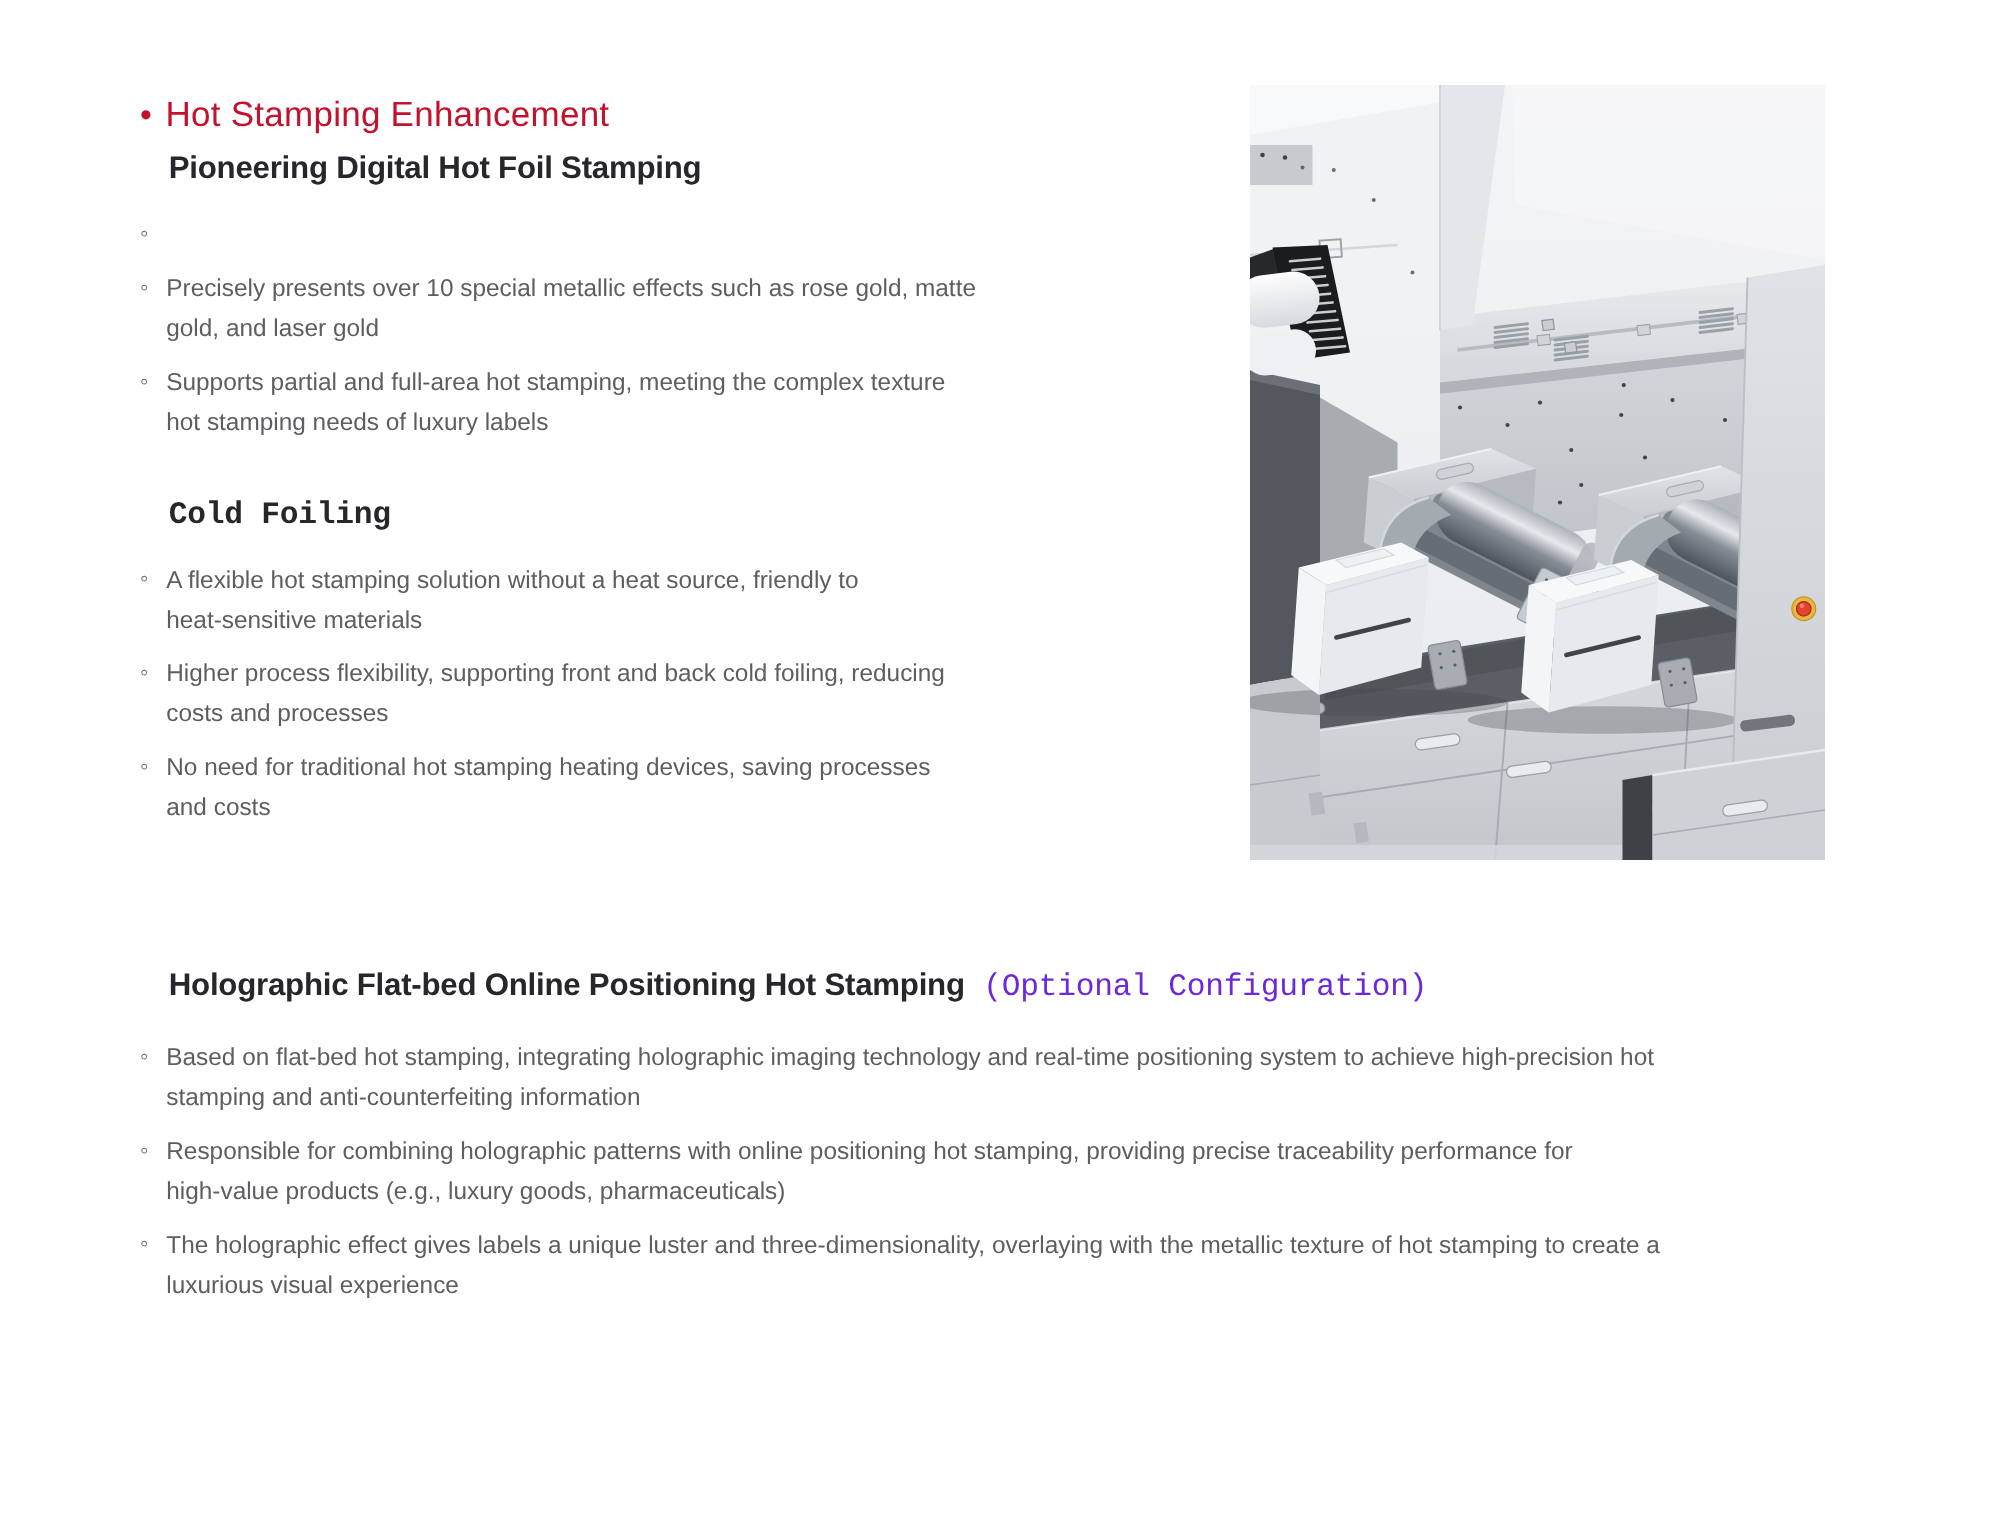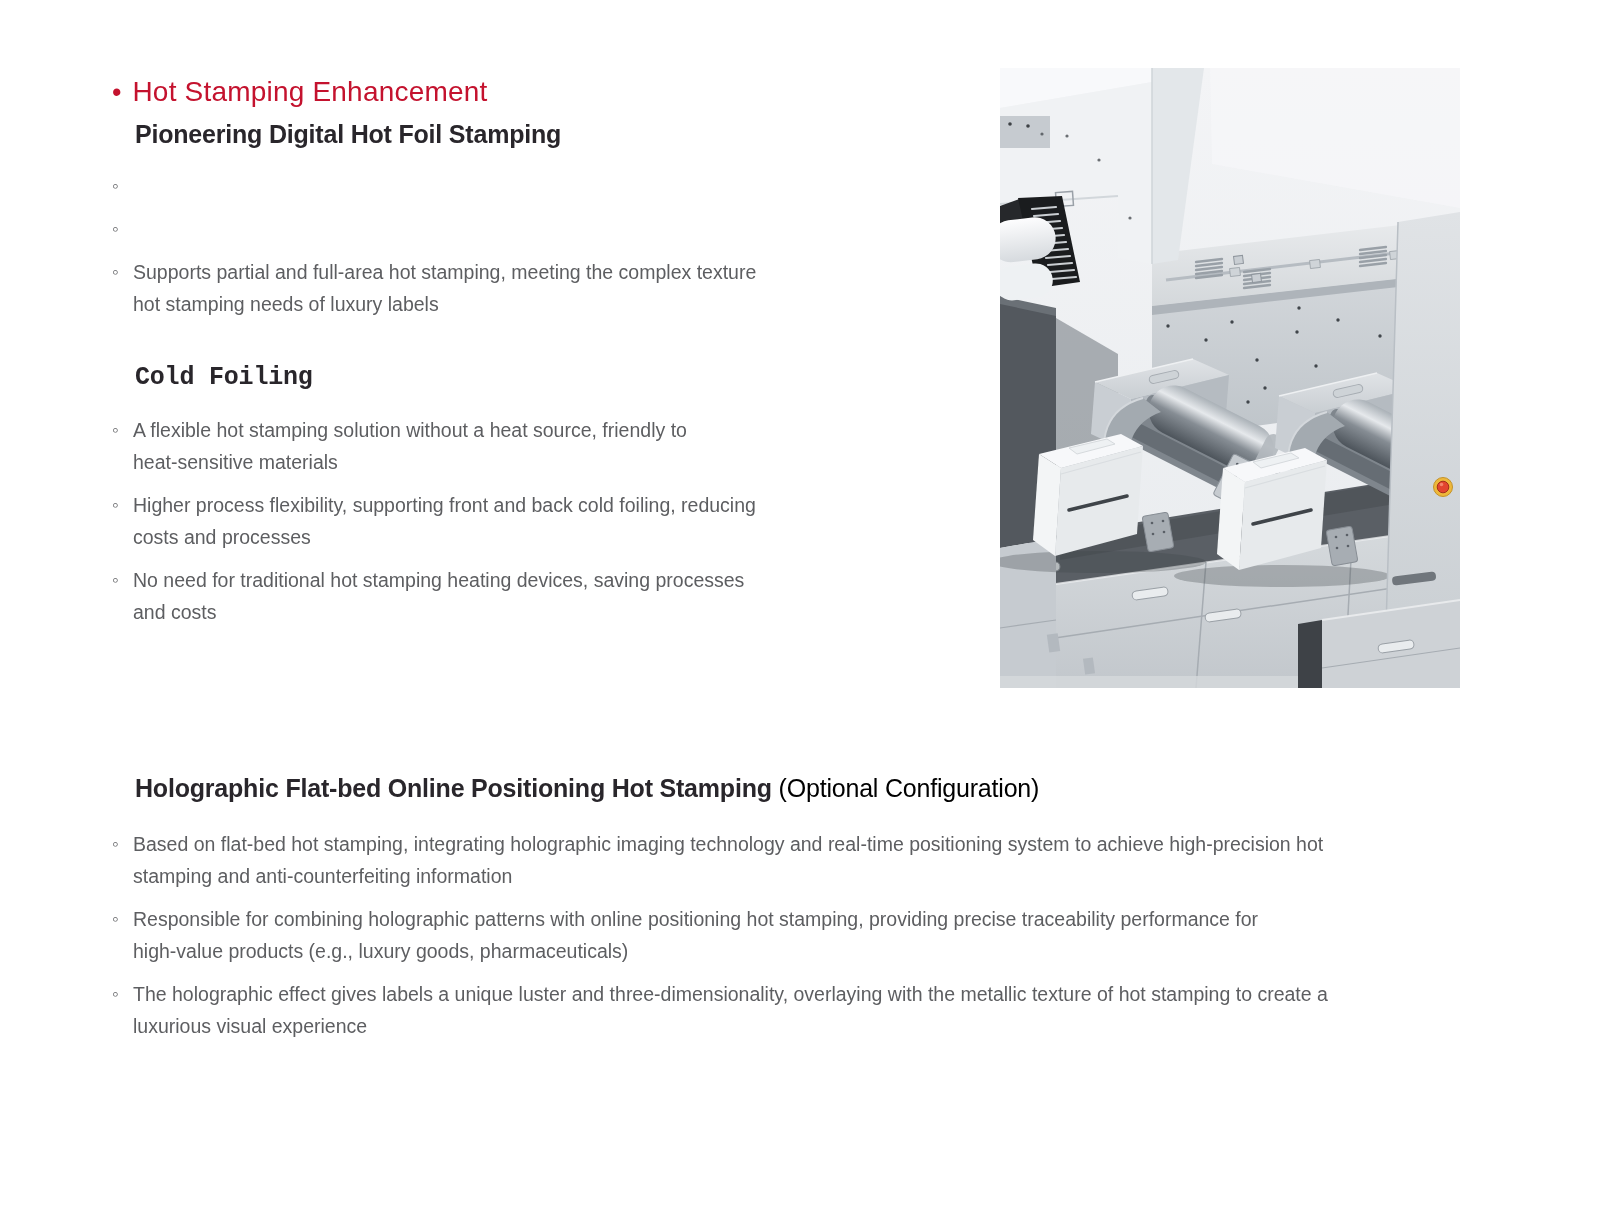--- a/index.html
+++ b/index.html
@@ -20,21 +20,21 @@
   .title-dot  { font-size:27px; line-height:48px; margin-right:11px; }
   .title-text { font-size:28px; line-height:48px; letter-spacing:.2px; font-weight:400; }
 
   
   .col-left { position:absolute; left:112px; top:116px; width:830px; }
   .sec-heading {
     margin:0 0 18px 23px;
     font-size:25px; line-height:36px; font-weight:700;
     color:#29262b; letter-spacing:-0.2px;
   }
-  .sec-heading .note { font-weight:400; color:#000000; }
+  .sec-heading .note { font-weight:400; color:#6d28d9;font-family:Liberation Mono, monospace; }
   .sec-heading.cold { margin-top:40px;font-family:Liberation Mono, monospace; }
 
   ul.blist { list-style:none; margin:0; padding:0; }
   ul.blist li {
     display:flex; margin:0 0 11px 0;
     color:#5d5e61; font-size:19.5px; line-height:32px;
   }
   .marker { flex:0 0 21px; width:21px; font-size:19px; color:#68696c; }
   .btext  { white-space:pre-line; }
 
@@ -60,20 +60,22 @@
 <div class="col-left">
 
   <h2 class="sec-heading"><span>Pioneering Digital Hot Foil Stamping</span><span class="note"></span></h2>
 
   <ul class="blist">
     <li>
       <span class="marker">◦</span>
     </li>
     <li>
       <span class="marker">◦</span>
+      <span class="btext">Precisely presents over 10 special metallic effects such as rose gold, matte
+gold, and laser gold</span>
     </li>
     <li>
       <span class="marker">◦</span>
       <span class="btext">Supports partial and full-area hot stamping, meeting the complex texture
 hot stamping needs of luxury labels</span>
     </li>
   </ul>
 
   <h2 class="sec-heading cold"><span>Cold Foiling</span><span class="note"></span></h2>
 

